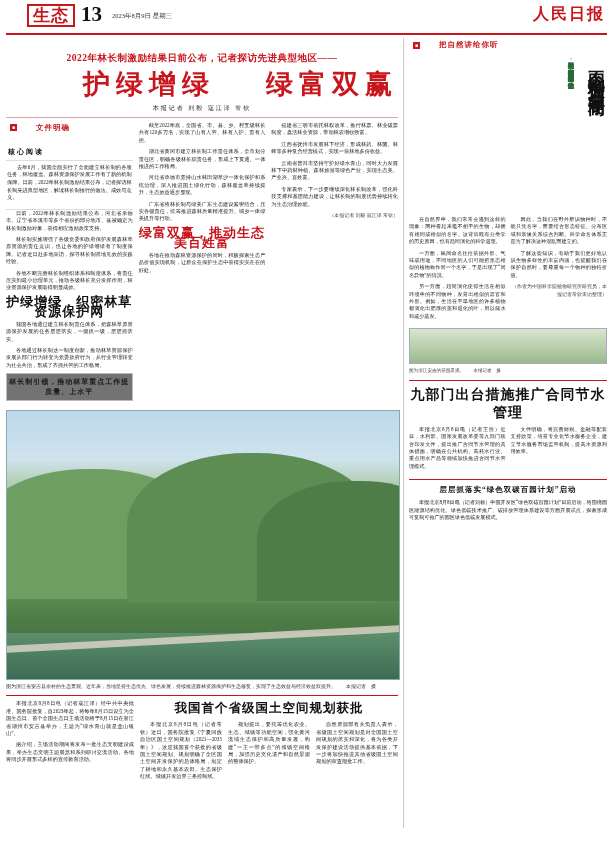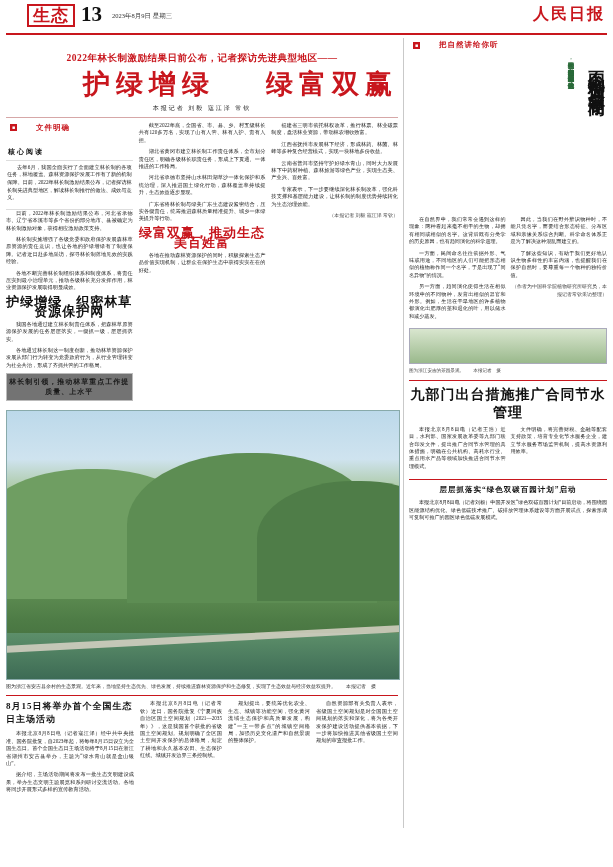--- a/index.html
+++ b/index.html
@@ -178,27 +178,27 @@
         <div class="mtn" style="left:120px;top:42px;width:250px;height:150px;background:#5d8d53;"></div>
         <div class="mtn" style="left:250px;top:70px;width:200px;height:120px;background:#4f7d48;"></div>
         <div class="lake"></div>
         <div class="road"></div>
       </div>
       <div class="caption">图为浙江省安吉县余村的生态景观。近年来，当地坚持生态优先、绿色发展，持续推进森林资源保护和生态修复，实现了生态效益与经济效益双提升。　　本报记者　摄</div>
 
       <div class="botrule"></div>
       <div class="bot">
         <div class="botL">
-          <div class="bt-title">8月15日将举办首个全国生态日主场活动</div>
           <div class="tcol">
             <p>本报北京8月8日电（记者寇江泽）经中共中央批准、国务院批复，自2023年起，将每年8月15日设立为全国生态日。首个全国生态日主场活动将于8月15日在浙江省湖州市安吉县举办，主题为“绿水青山就是金山银山”。</p>
             <p>据介绍，主场活动期间将发布一批生态文明建设成果，举办生态文明主题展览和系列研讨交流活动。各地将同步开展形式多样的宣传教育活动。</p>
           </div>
         </div>
         <div class="botM">
+          <div class="bt-title center">我国首个省级国土空间规划获批</div>
           <div class="textgrid">
             <div class="tcol">
               <p>本报北京8月8日电（记者常钦）近日，国务院批复《宁夏回族自治区国土空间规划（2021—2035年）》，这是我国首个获批的省级国土空间规划。规划明确了全区国土空间开发保护的总体格局，划定了耕地和永久基本农田、生态保护红线、城镇开发边界三条控制线。</p>
             </div>
             <div class="tcol">
               <p>规划提出，要统筹优化农业、生态、城镇等功能空间，强化黄河流域生态保护和高质量发展，构建“一主一带多点”的城镇空间格局，加强历史文化遗产和自然景观的整体保护。</p>
             </div>
             <div class="tcol">
               <p>自然资源部有关负责人表示，省级国土空间规划是对全国国土空间规划的落实和深化，将为各类开发保护建设活动提供基本依据，下一步将加快推进其他省级国土空间规划的审查报批工作。</p>
             </div>

